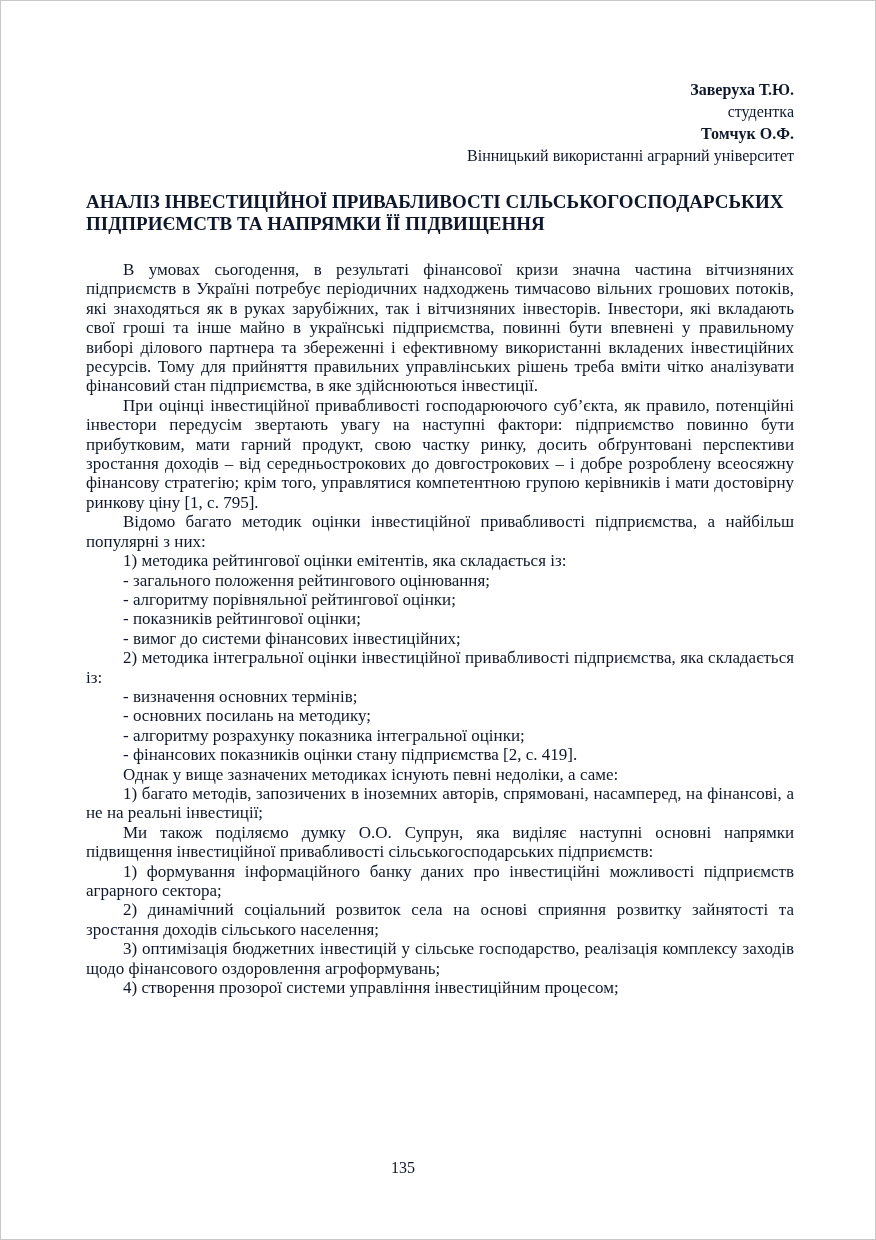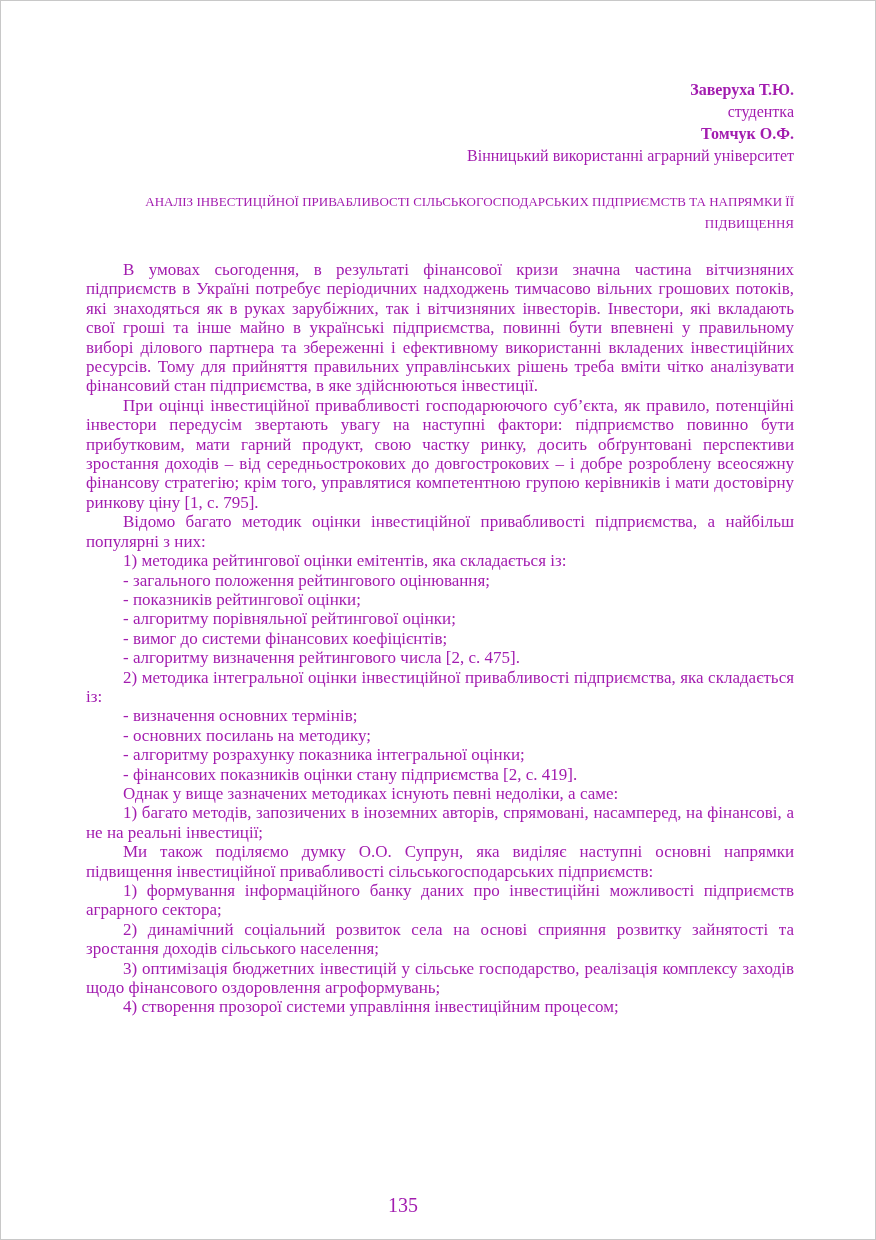--- a/index.html
+++ b/index.html
@@ -8,58 +8,58 @@
     background: #ffffff;
   }
   .page {
     position: relative;
     width: 876px;
     height: 1240px;
     background: #ffffff;
     box-sizing: border-box;
     border: 1px solid #c8c8c8;
     font-family: "Liberation Serif", "DejaVu Serif", serif;
-    color: #a21caf;
+    color: #0f172a;
     overflow: hidden;
   }
   .content {
     position: absolute;
     left: 85px;
     top: 78px;
     width: 708px;
   }
   .byline {
     text-align: right;
     font-size: 16px;
     line-height: 22px;
   }
   .byline .b {
     font-weight: bold;
   }
   .title {
     margin: 24px 0 26px 0;
-    text-align: right;
-    font-size: 13px;
-    font-weight: normal;
+    text-align: left;
+    font-size: 19px;
+    font-weight: bold;
     line-height: 21.5px;
   }
   .body p {
     margin: 0;
     font-size: 17px;
     line-height: 19.4px;
     text-align: justify;
     text-indent: 37px;
   }
   .pageno {
     position: absolute;
     left: 0;
-    top: 1193px;
+    top: 1158px;
     width: 804px;
     text-align: center;
-    font-size: 20px;
+    font-size: 16px;
   }
 </style>
 </head>
 <body>
 
 <div class="page">
   <div class="content">
 
     <div class="byline">
       <div class="b">Заверуха Т.Ю.</div>
@@ -69,24 +69,23 @@
     </div>
 
     <h1 class="title">АНАЛІЗ ІНВЕСТИЦІЙНОЇ ПРИВАБЛИВОСТІ СІЛЬСЬКОГОСПОДАРСЬКИХ ПІДПРИЄМСТВ ТА НАПРЯМКИ ЇЇ ПІДВИЩЕННЯ</h1>
 
     <div class="body">
       <p>В умовах сьогодення, в результаті фінансової кризи значна частина вітчизняних підприємств в Україні потребує періодичних надходжень тимчасово вільних грошових потоків, які знаходяться як в руках зарубіжних, так і вітчизняних інвесторів. Інвестори, які вкладають свої гроші та інше майно в українські підприємства, повинні бути впевнені у правильному виборі ділового партнера та збереженні і ефективному використанні вкладених інвестиційних ресурсів. Тому для прийняття правильних управлінських рішень треба вміти чітко аналізувати фінансовий стан підприємства, в яке здійснюються інвестиції.</p>
       <p>При оцінці інвестиційної привабливості господарюючого суб’єкта, як правило, потенційні інвестори передусім звертають увагу на наступні фактори: підприємство повинно бути прибутковим, мати гарний продукт, свою частку ринку, досить обґрунтовані перспективи зростання доходів – від середньострокових до довгострокових – і добре розроблену всеосяжну фінансову стратегію; крім того, управлятися компетентною групою керівників і мати достовірну ринкову ціну [1, с. 795].</p>
       <p>Відомо багато методик оцінки інвестиційної привабливості підприємства, а найбільш популярні з них:</p>
       <p>1) методика рейтингової оцінки емітентів, яка складається із:</p>
       <p>- загального положення рейтингового оцінювання;</p>
+      <p>- алгоритму порівняльної рейтингової оцінки;</p>
       <p>- показників рейтингової оцінки;</p>
-      <p>- алгоритму порівняльної рейтингової оцінки;</p>
-      <p>- вимог до системи фінансових коефіцієнтів;</p>
-      <p>- алгоритму визначення рейтингового числа [2, с. 475].</p>
+      <p>- вимог до системи фінансових інвестиційних;</p>
       <p>2) методика інтегральної оцінки інвестиційної привабливості підприємства, яка складається із:</p>
       <p>- визначення основних термінів;</p>
       <p>- основних посилань на методику;</p>
       <p>- алгоритму розрахунку показника інтегральної оцінки;</p>
       <p>- фінансових показників оцінки стану підприємства [2, с. 419].</p>
       <p>Однак у вище зазначених методиках існують певні недоліки, а саме:</p>
       <p>1) багато методів, запозичених в іноземних авторів, спрямовані, насамперед, на фінансові, а не на реальні інвестиції;</p>
       <p>Ми також поділяємо думку О.О. Супрун, яка виділяє наступні основні напрямки підвищення інвестиційної привабливості сільськогосподарських підприємств:</p>
       <p>1) формування інформаційного банку даних про інвестиційні можливості підприємств аграрного сектора;</p>
       <p>2) динамічний соціальний розвиток села на основі сприяння розвитку зайнятості та зростання доходів сільського населення;</p>

